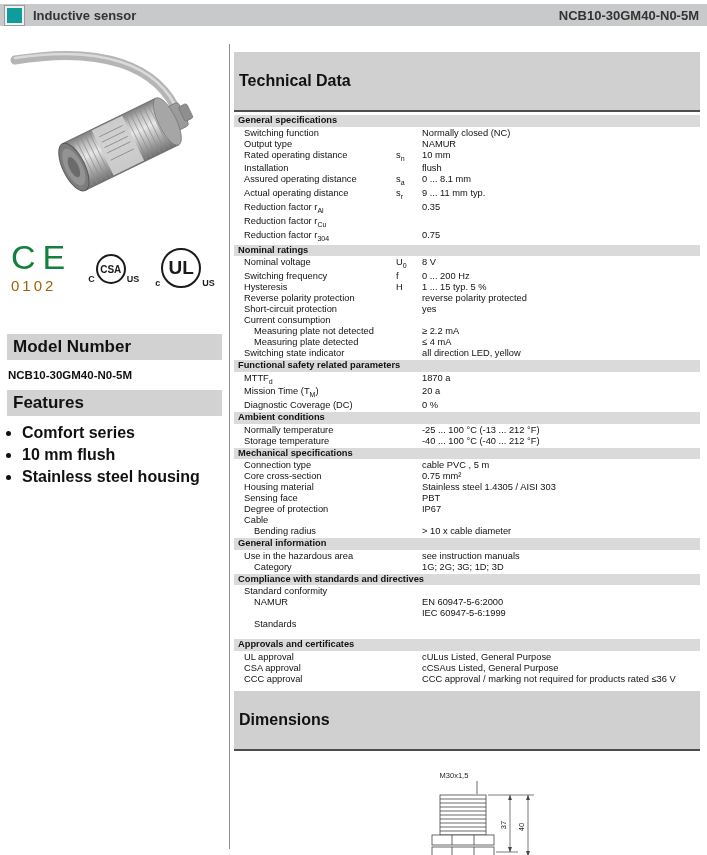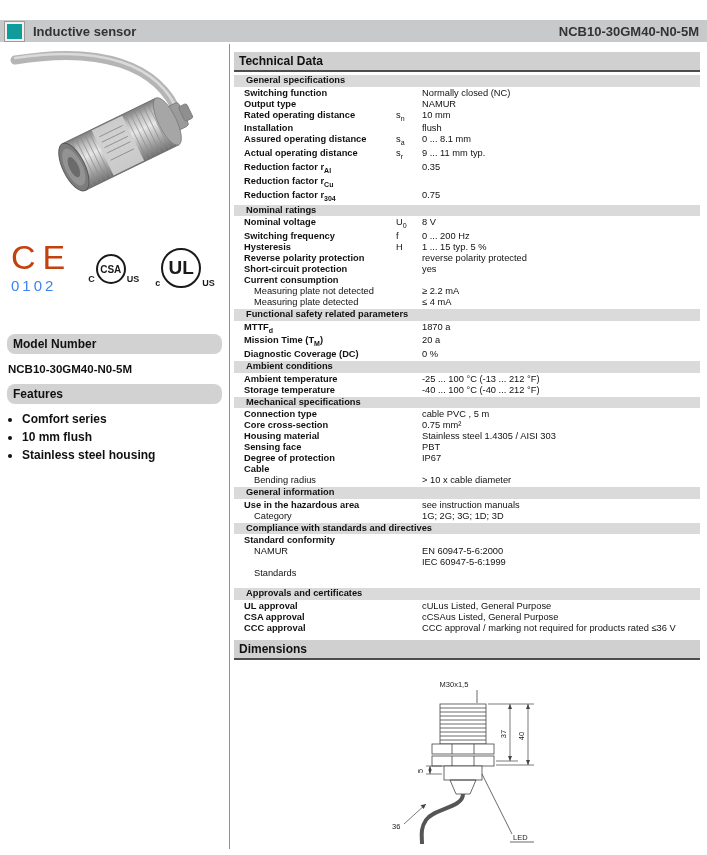--- a/index.html
+++ b/index.html
@@ -2,60 +2,60 @@
 <html><head>
 <meta charset="utf-8">
 <style>
   html,body{margin:0;padding:0;}
   body{
     width:707px;height:855px;position:relative;background:#ffffff;
     font-family:"Liberation Sans", sans-serif;color:#111;overflow:hidden;
   }
   
   .top-bar{
-    position:absolute;top:20px;left:0;right:0;height:22px;
+    position:absolute;top:4px;left:0;right:0;height:22px;
     background:#c8c9ca;display:flex;align-items:center;
   }
   .brand-square{
     width:15px;height:15px;background:#0f9d9b;border:2px solid #f0f0f0;
     outline:1px solid #9a9a9a;margin-left:5px;flex:0 0 auto;
   }
   .top-title{margin-left:9px;font-weight:bold;font-size:13px;color:#333;}
   .top-model{margin-left:auto;margin-right:8px;font-weight:bold;font-size:13px;color:#333;}
   
   .divider{position:absolute;left:229px;top:44px;bottom:6px;width:1px;background:#8f8f8f;}
   .left-col{position:absolute;left:7px;top:34px;width:215px;}
   .right-col{position:absolute;left:234px;top:52px;width:466px;}
   
   .certs{display:flex;align-items:flex-start;gap:16px;margin-top:10px;padding-left:4px;height:64px;}
-  .ce-text{font-size:34px;letter-spacing:7px;color:#c2410c;line-height:1;}
-  .ce-num{font-size:15px;letter-spacing:3px;color:#3b82f6;margin-top:3px;}
+  .ce-text{font-size:34px;letter-spacing:7px;color:#15803d;line-height:1;}
+  .ce-num{font-size:15px;letter-spacing:3px;color:#a16207;margin-top:3px;}
   .mark{display:flex;align-items:flex-end;gap:1px;}
   .mark.csa{margin-top:14px;}
   .mark.ul{margin-top:8px;}
   .mk-circle{border:2.5px solid #1a1a1a;border-radius:50%;display:flex;align-items:center;justify-content:center;font-weight:bold;color:#1a1a1a;background:#fff;}
   .csa .mk-circle{width:26px;height:26px;font-size:10px;}
   .ul .mk-circle{width:36px;height:36px;font-size:19px;}
   .mk-side{font-size:9px;font-weight:bold;color:#1a1a1a;line-height:1;}
-  .left-bar{background:#d2d2d2;font-weight:bold;font-size:12px;padding:3px 6px;color:#111;margin-top:30px;border-radius:8px;}
+  .left-bar{background:#d2d2d2;font-weight:bold;font-size:17px;padding:3px 6px;color:#111;margin-top:30px;}
   .left-bar.features-bar{margin-top:9px;}
   .model-text{font-weight:bold;font-size:11.5px;margin:9px 0 2px 1px;}
   ul.features{margin:8px 0 0 0;padding-left:15px;}
-  ul.features li{font-weight:bold;font-size:12px;margin:4px 0;}
+  ul.features li{font-weight:bold;font-size:16px;margin:4px 0;}
   
   .col-header{
     background:#d0d0d0;border-bottom:2px solid #4d4d4d;
-    font-weight:bold;font-size:12px;padding:2px 5px;color:#111;
+    font-weight:bold;font-size:16px;padding:20px 5px;color:#111;
   }
   .col-header.dims{margin-top:6px;}
   .t-table{margin-top:3px;}
-  .t-sec{background:#dadada;font-weight:bold;font-size:9.3px;line-height:11.5px;padding-left:12px;margin:1px 0;}
+  .t-sec{background:#dadada;font-weight:bold;font-size:9.3px;line-height:11.5px;padding-left:4px;margin:1px 0;}
   .t-row{display:grid;grid-template-columns:162px 26px 1fr;font-size:9.3px;line-height:11px;}
   .t-row .lbl{white-space:nowrap;overflow:hidden;}
-  .lbl.i1{padding-left:10px;font-weight:bold;}
+  .lbl.i1{padding-left:10px;}
   .lbl.i2{padding-left:20px;}
   .t-row sub, .t-sec sub{font-size:7px;}
   .t-gap{height:8px;}
   .drawing-wrap{margin-top:16px;margin-left:148px;width:190px;}
   svg text{font-family:"Liberation Sans", sans-serif;}
 </style>
 </head>
 <body>
 
 <div class="page">
@@ -241,20 +241,27 @@
             <div>≥ 2.2 mA</div>
           </div>
         </div>
         <div class="t-row">
           <div class="lbl i2">Measuring plate detected</div>
           <div class="sym"></div>
           <div class="val">
             <div>≤ 4 mA</div>
           </div>
         </div>
+        <div class="t-row">
+          <div class="lbl i1">Switching state indicator</div>
+          <div class="sym"></div>
+          <div class="val">
+            <div>all direction LED, yellow</div>
+          </div>
+        </div>
         <div class="t-sec">Functional safety related parameters</div>
         <div class="t-row">
           <div class="lbl i1">MTTF<sub>d</sub></div>
           <div class="sym"></div>
           <div class="val">
             <div>1870 a</div>
           </div>
         </div>
         <div class="t-row">
           <div class="lbl i1">Mission Time (T<sub>M</sub>)</div>
@@ -265,21 +272,21 @@
         </div>
         <div class="t-row">
           <div class="lbl i1">Diagnostic Coverage (DC)</div>
           <div class="sym"></div>
           <div class="val">
             <div>0 %</div>
           </div>
         </div>
         <div class="t-sec">Ambient conditions</div>
         <div class="t-row">
-          <div class="lbl i1">Ambient temperature</div>
+          <div class="lbl i1">Normally temperature</div>
           <div class="sym"></div>
           <div class="val">
             <div>-25 ... 100 °C (-13 ... 212 °F)</div>
           </div>
         </div>
         <div class="t-row">
           <div class="lbl i1">Storage temperature</div>
           <div class="sym"></div>
           <div class="val">
             <div>-40 ... 100 °C (-40 ... 212 °F)</div>

